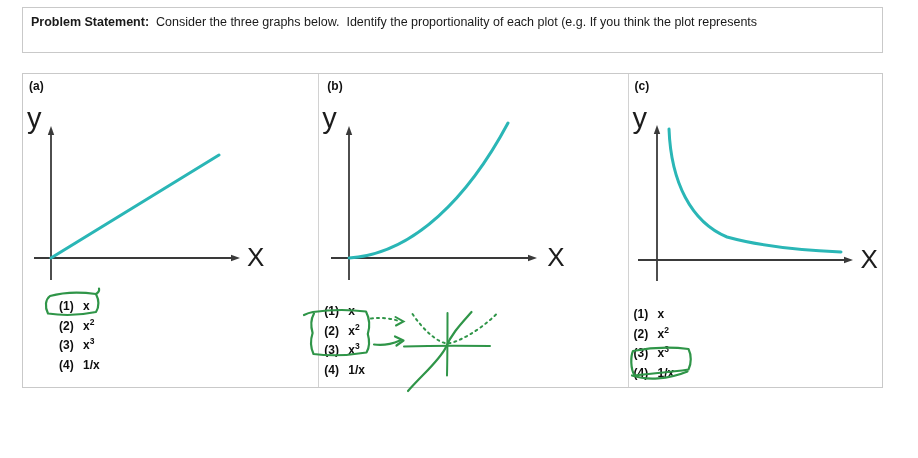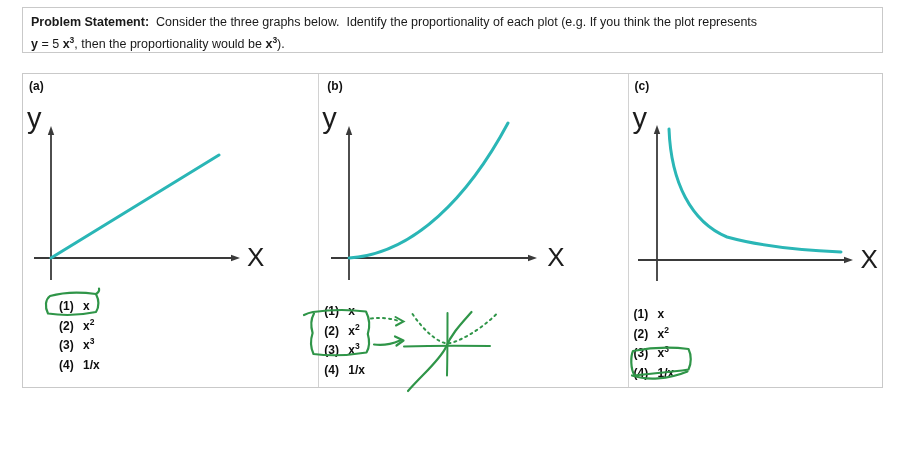--- a/index.html
+++ b/index.html
@@ -41,21 +41,20 @@
   .green-thin{stroke:#2f9548;stroke-width:2;fill:none;stroke-linecap:round;}
   .gdot{stroke-dasharray:2 4;}
 </style>
 </head>
 <body>
 
 <div id="page">
 
   <div class="problem-box">
     <div class="pline"><span class="b">Problem Statement:</span><span>  Consider the three graphs below.  Identify the proportionality of each plot (e.g. If you think the plot represents</span></div>
-    <div class="pline"><span class="b">y</span><span> = 5 </span><span class="b">x</span><sup>3</sup><span>, then the proportionality would be </span><span class="b">x</span><sup>3</sup><span>).</span></div>
   </div>
 
   <div class="panel-table">
 
     <div class="cell cell-a">
       <div class="panel-letter">(a)</div>
       <div class="ylab" style="left:4px;top:30px;">y</div>
       <div class="xlab" style="left:224px;top:170px;">X</div>
       <svg class="graph" width="296" height="315" viewBox="0 0 296 315">
         <line class="axis" x1="28" y1="57" x2="28" y2="206"></line>

